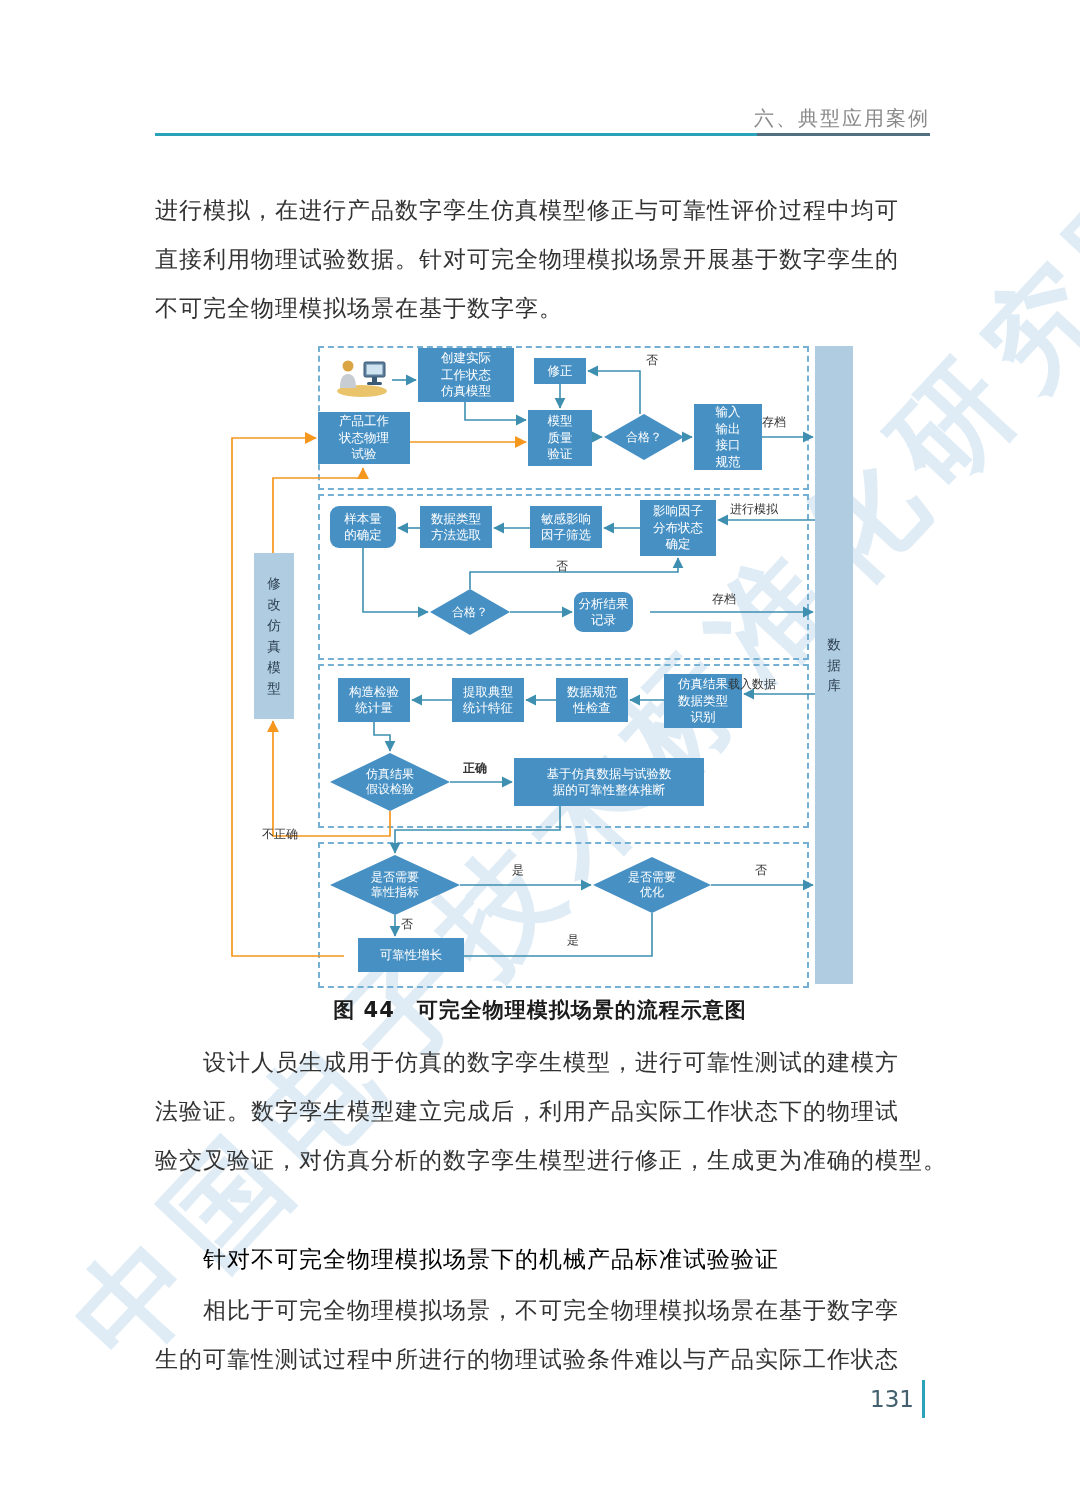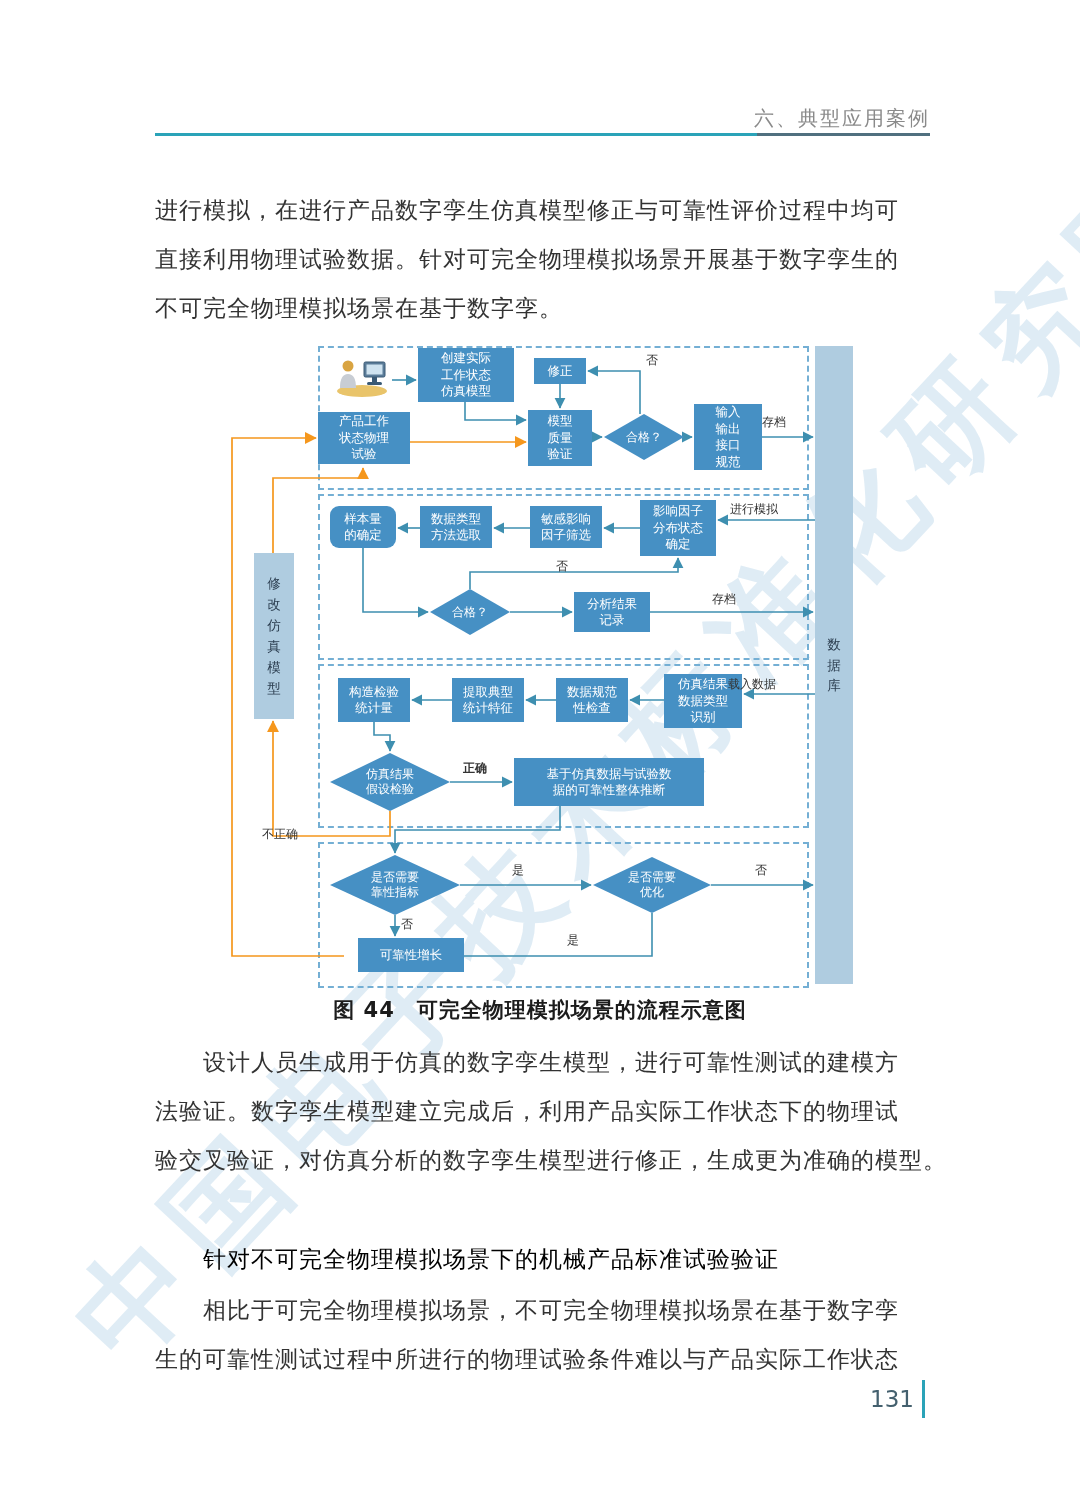--- a/index.html
+++ b/index.html
@@ -103,21 +103,21 @@
   <div class="node" style="left:330px;top:506px;width:66px;height:42px;border-radius:9px;">样本量
 的确定</div>
   <div class="node" style="left:420px;top:506px;width:72px;height:42px;">数据类型
 方法选取</div>
   <div class="node" style="left:530px;top:506px;width:72px;height:42px;">敏感影响
 因子筛选</div>
   <div class="node" style="left:640px;top:500px;width:76px;height:56px;">影响因子
 分布状态
 确定</div>
   <div class="diamond" style="left:430px;top:589px;width:80px;height:46px;">合格？</div>
-  <div class="node" style="left:574px;top:592px;width:76px;height:40px;">分析结果
+  <div class="node" style="left:574px;top:592px;width:59px;height:40px;border-radius:9px;">分析结果
 记录</div>
 
   <div class="node" style="left:338px;top:678px;width:72px;height:44px;">构造检验
 统计量</div>
   <div class="node" style="left:452px;top:678px;width:72px;height:44px;">提取典型
 统计特征</div>
   <div class="node" style="left:556px;top:678px;width:72px;height:44px;">数据规范
 性检查</div>
   <div class="node" style="left:664px;top:674px;width:78px;height:54px;">仿真结果
 数据类型

